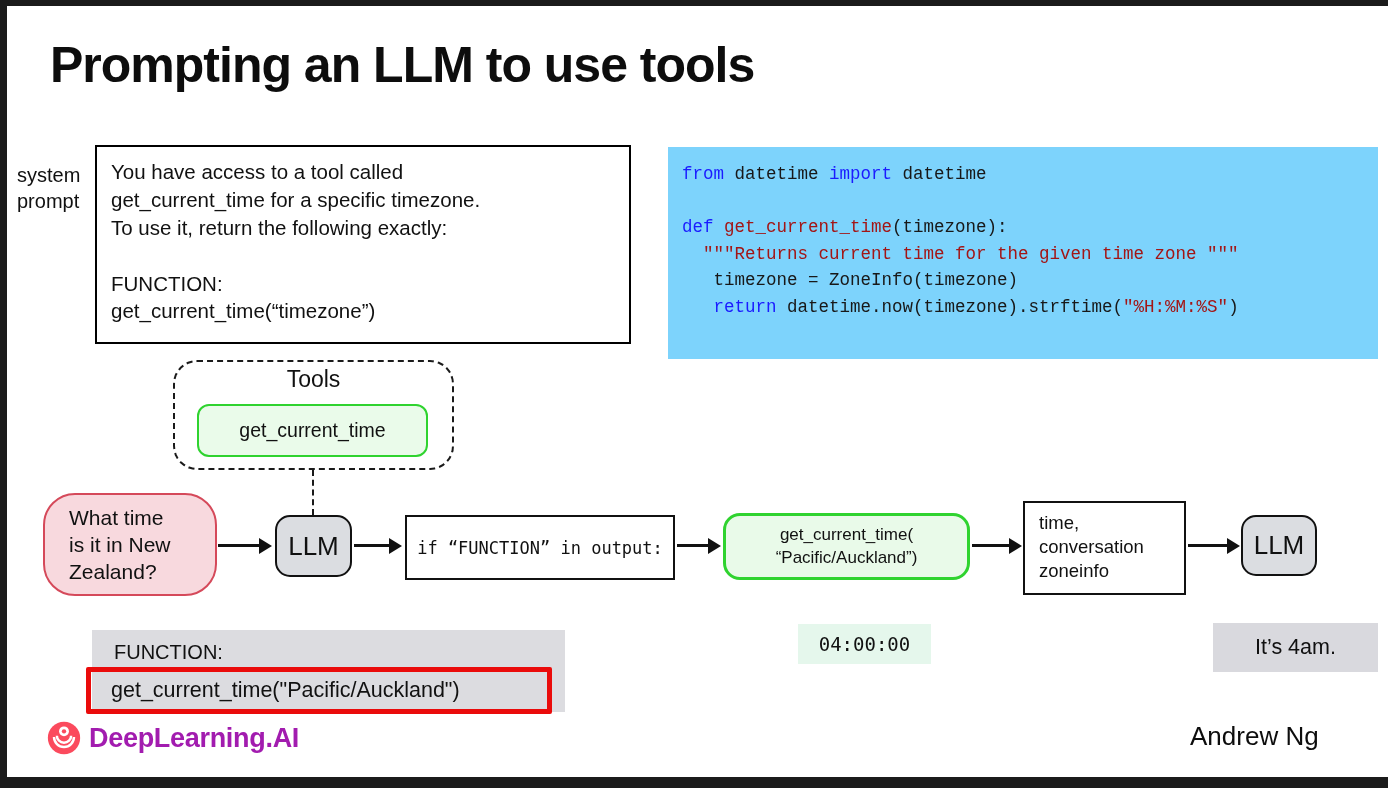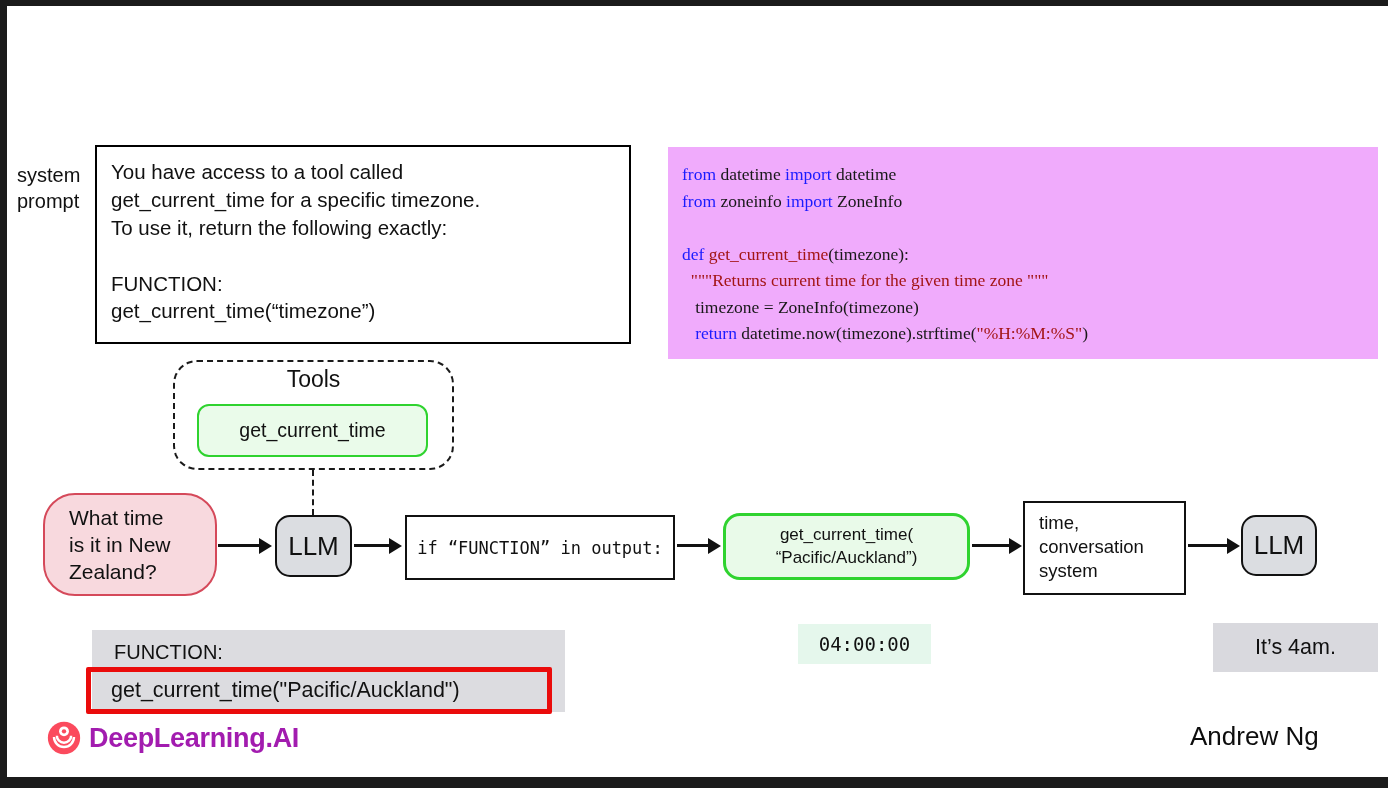--- a/index.html
+++ b/index.html
@@ -10,23 +10,23 @@
 
   
   .frame{background:#1b1b1b;}
 
   .title{left:50px;top:36px;font-size:50px;font-weight:600;letter-spacing:-1px;color:#0d0d0d;}
 
   .sys-label{left:17px;top:162px;font-size:20px;line-height:1.32;color:#111;}
   .sys-box{left:95px;top:145px;width:536px;height:199px;border:2px solid #000;background:#fff;
            box-sizing:border-box;padding:11px 14px;font-size:20.5px;line-height:1.36;}
 
-  .code-block{left:668px;top:147px;width:710px;height:212px;background:#f0abfc;
+  .code-block{left:668px;top:147px;width:710px;height:212px;background:#7dd3fc;
               box-sizing:border-box;padding:14px 8px 0 14px;
-              font-family:Liberation Serif, serif;font-size:17.5px;}
+              font-family:Liberation Mono, monospace;font-size:17.5px;}
   .code-line{line-height:26.5px;white-space:pre;}
   .tok-kw{color:#1b1bff;}
   .tok-fn{color:#a31515;}
   .tok-str{color:#a31515;}
   .tok-pl{color:#181818;}
 
   .tools-box{left:173px;top:360px;width:281px;height:110px;border:2.5px dashed #1a1a1a;
              border-radius:24px;box-sizing:border-box;}
   .tools-title{left:173px;top:366px;width:281px;text-align:center;font-size:23px;font-weight:500;}
   .tool-pill{left:197px;top:404px;width:231px;height:53px;background:#eafbea;border:2.5px solid #2fd32f;
@@ -67,33 +67,33 @@
 </style>
 </head>
 <body>
 
 <div class="stage">
 
   <div class="abs frame" style="left:0;top:0;width:1388px;height:6px;"></div>
   <div class="abs frame" style="left:0;top:0;width:7px;height:788px;"></div>
   <div class="abs frame" style="left:0;top:777px;width:1388px;height:11px;"></div>
 
+  <div class="abs title">Prompting an LLM to use tools</div>
 
   <div class="abs sys-label preline">system
 prompt</div>
   <div class="abs sys-box preline">You have access to a tool called
 get_current_time for a specific timezone.
 To use it, return the following exactly:
 
 FUNCTION:
 get_current_time(“timezone”)</div>
 
   <div class="abs code-block">
       <div class="code-line"><span class="tok-kw">from</span><span class="tok-pl"> datetime </span><span class="tok-kw">import</span><span class="tok-pl"> datetime</span></div>
-      <div class="code-line"><span class="tok-kw">from</span><span class="tok-pl"> zoneinfo </span><span class="tok-kw">import</span><span class="tok-pl"> ZoneInfo</span></div>
       <div class="code-line">&nbsp;</div>
       <div class="code-line"><span class="tok-kw">def</span><span class="tok-pl"> </span><span class="tok-fn">get_current_time</span><span class="tok-pl">(timezone):</span></div>
       <div class="code-line"><span class="tok-pl">  </span><span class="tok-str">"""Returns current time for the given time zone """</span></div>
       <div class="code-line"><span class="tok-pl">   timezone = ZoneInfo(timezone)</span></div>
       <div class="code-line"><span class="tok-pl">   </span><span class="tok-kw">return</span><span class="tok-pl"> datetime.now(timezone).strftime(</span><span class="tok-str">"%H:%M:%S"</span><span class="tok-pl">)</span></div>
     </div>
 
   <div class="abs tools-box"></div>
   <div class="abs tools-title">Tools</div>
   <div class="abs tool-pill">get_current_time</div>
@@ -105,21 +105,21 @@
   <div class="arrow" style="left:218px;top:544px;width:42px;"></div>
   <div class="abs node llm llm-1">LLM</div>
   <div class="arrow" style="left:354px;top:544px;width:36px;"></div>
   <div class="abs node if-box">if “FUNCTION” in output:</div>
   <div class="arrow" style="left:677px;top:544px;width:32px;"></div>
   <div class="abs node call-box preline">get_current_time(
 “Pacific/Auckland”)</div>
   <div class="arrow" style="left:972px;top:544px;width:38px;"></div>
   <div class="abs node ctx-box preline">time,
 conversation
-system</div>
+zoneinfo</div>
   <div class="arrow" style="left:1188px;top:544px;width:40px;"></div>
   <div class="abs node llm llm-2">LLM</div>
 
   <div class="abs out-gray"></div>
   <div class="abs out-label">FUNCTION:</div>
   <div class="abs red-box">get_current_time("Pacific/Auckland")</div>
 
   <div class="abs node time-box">04:00:00</div>
   <div class="abs node answer-box">It’s 4am.</div>
 

